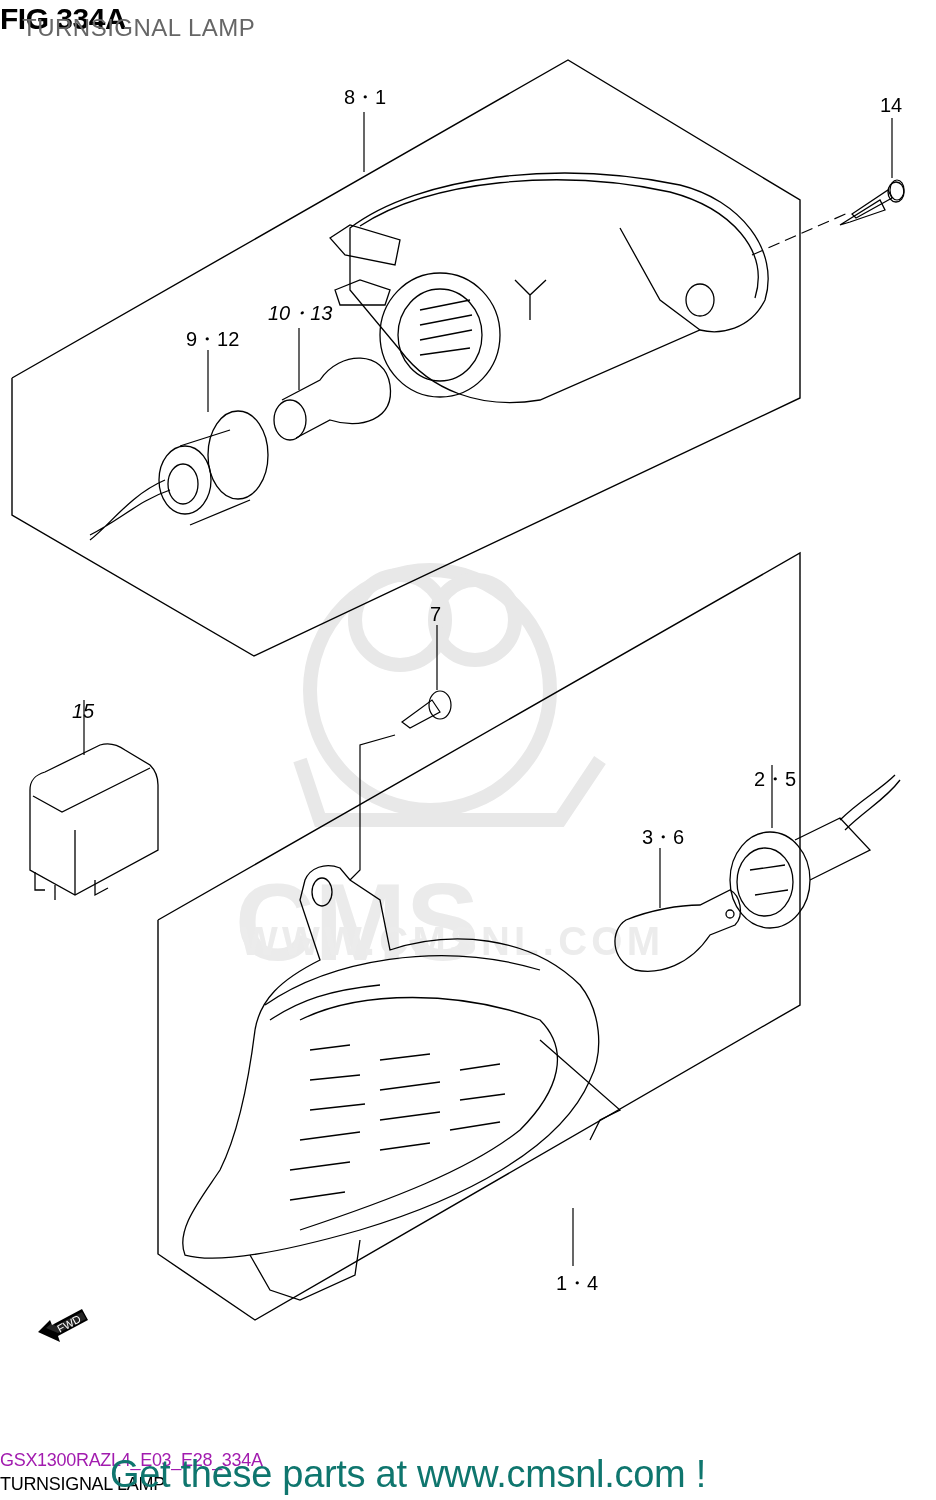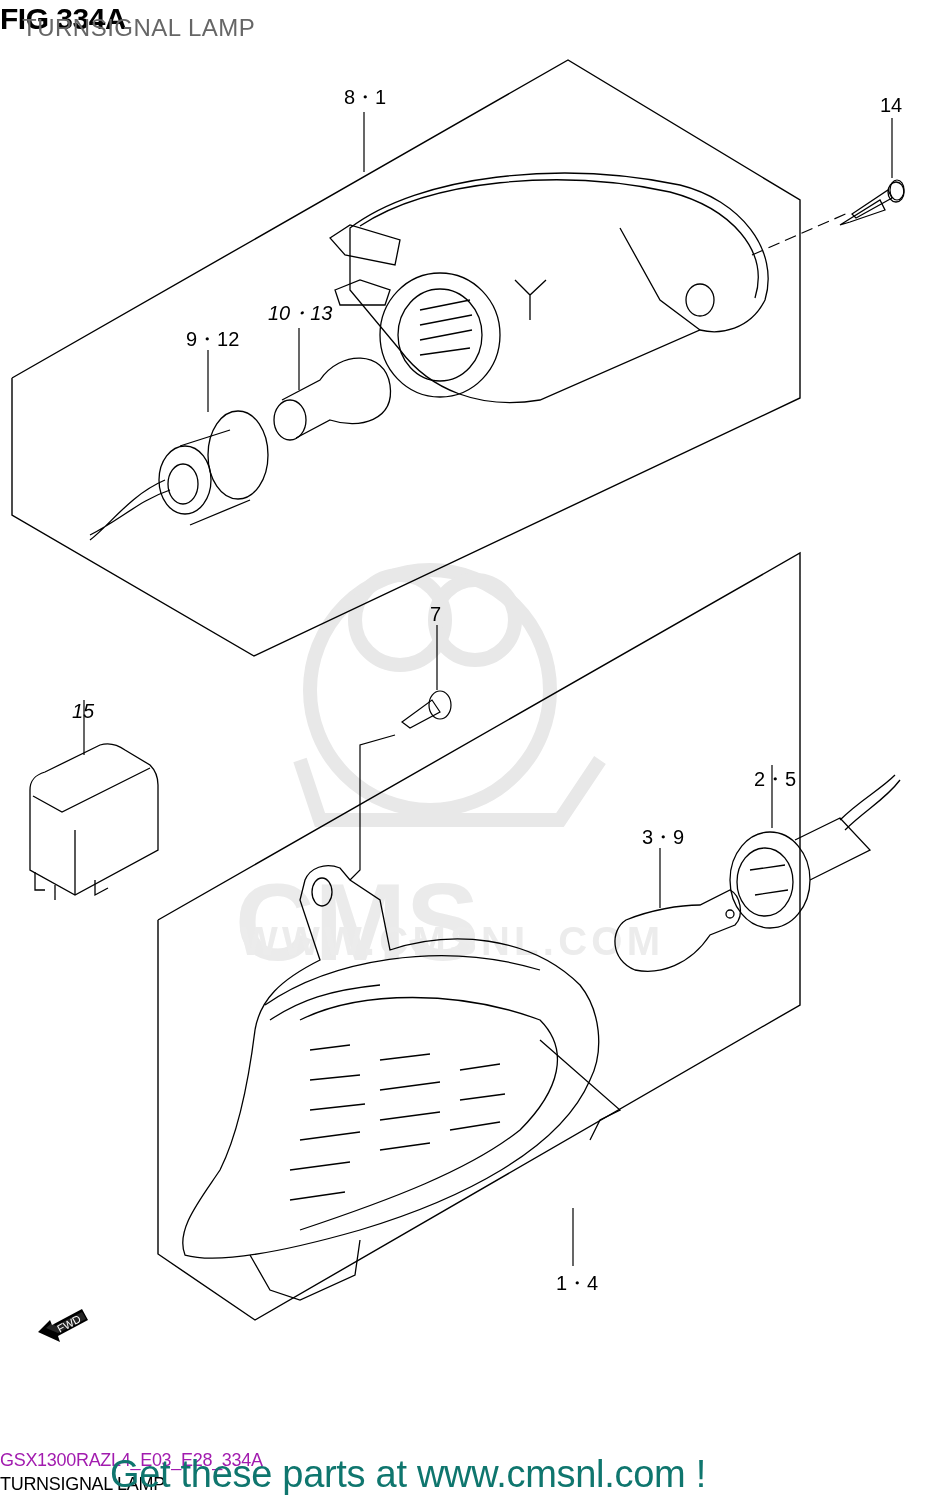--- a/index.html
+++ b/index.html
@@ -118,21 +118,21 @@
   </svg>
 
   
   <span class="callout" style="left:344px;top:86px;">8・1</span>
   <span class="callout" style="left:880px;top:94px;">14</span>
   <span class="callout" style="left:268px;top:302px;font-style:italic;">10・13</span>
   <span class="callout" style="left:186px;top:328px;">9・12</span>
   <span class="callout" style="left:430px;top:603px;">7</span>
   <span class="callout" style="left:72px;top:700px;font-style:italic;">15</span>
   <span class="callout" style="left:754px;top:744px;margin-top:24px;">2・5</span>
-  <span class="callout" style="left:642px;top:826px;">3・9</span>
+  <span class="callout" style="left:642px;top:826px;">3・6</span>
   <span class="callout" style="left:556px;top:1272px;">1・4</span>
 </div>
 
 <div class="fig-title">FIG 334A</div>
 <div class="fig-subtitle">TURNSIGNAL LAMP</div>
 
 <svg class="fwd-badge" viewBox="0 0 56 50">
   <path d="M2 40 L14 28 L16 33 L46 17 L52 28 L22 44 L24 50 Z" fill="#000"></path>
   <path d="M10 36 L17 30 L19 34 L46 20 L50 27 L22 41 Z" fill="#fff" opacity="0.15"></path>
   <text x="20" y="38" font-family="Liberation Sans, sans-serif" font-size="11" fill="#fff" transform="rotate(-28 28 32)">FWD</text>

